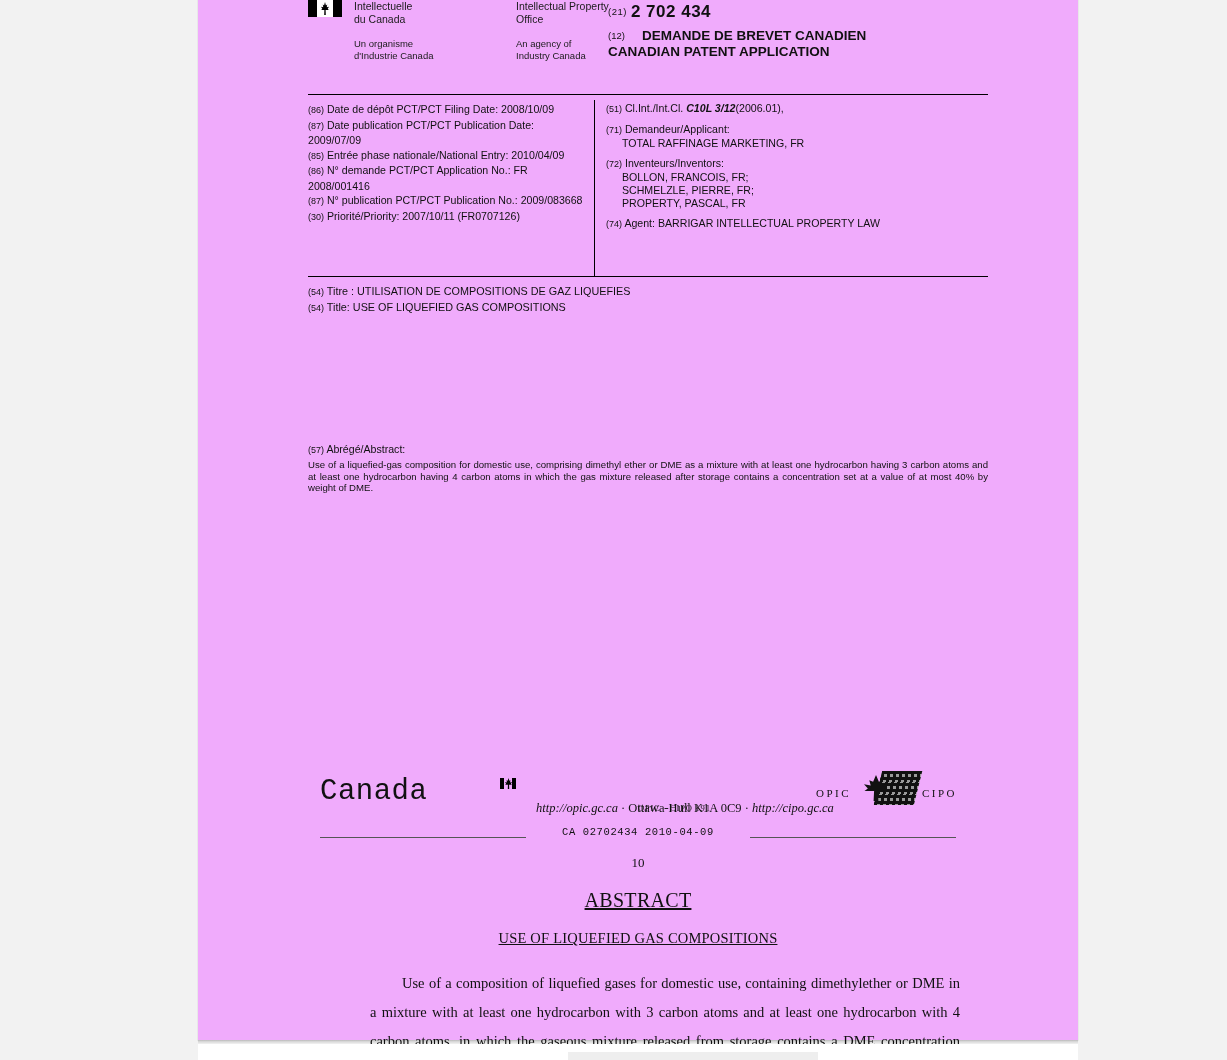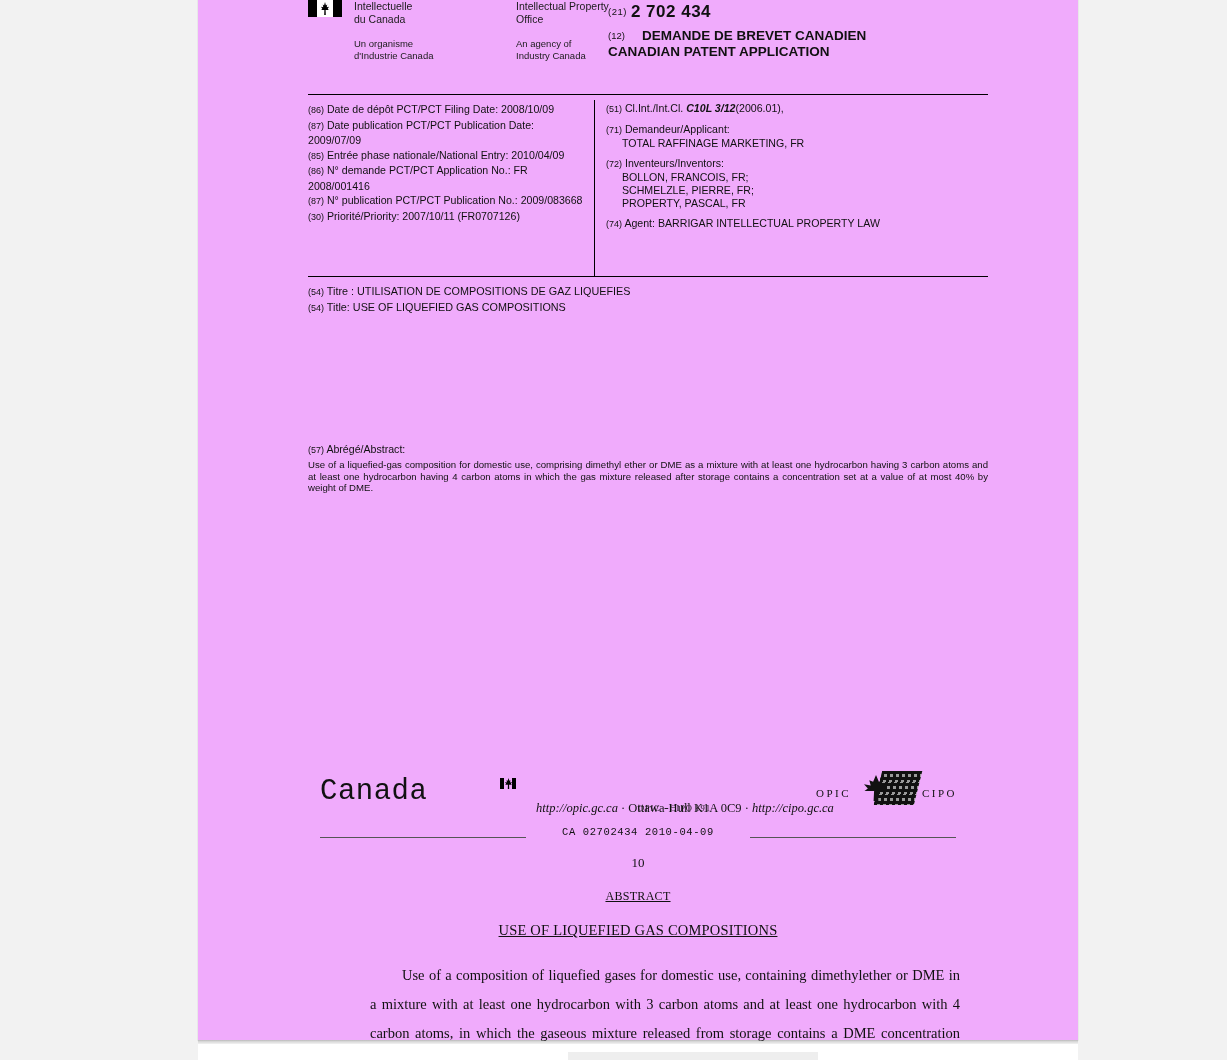--- a/index.html
+++ b/index.html
@@ -310,21 +310,21 @@
     font-family: "Liberation Serif", serif;
     color: #111;
   }
   .p2 .pagenum {
     text-align: center;
     font-size: 13px;
     margin-top: 0;
   }
   .p2 .h1 {
     text-align: center;
-    font-size: 12px;
+    font-size: 20px;
     text-decoration: underline;
     margin-top: 18px;
     letter-spacing: 0.3px;
   }
   .p2 .h2 {
     text-align: center;
     font-size: 14.5px;
     text-decoration: underline;
     margin-top: 18px;
     letter-spacing: 0.2px;

